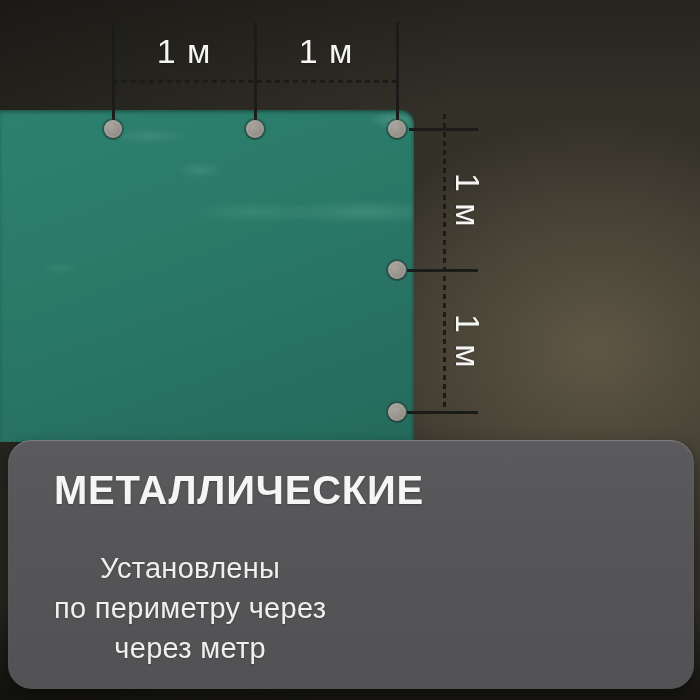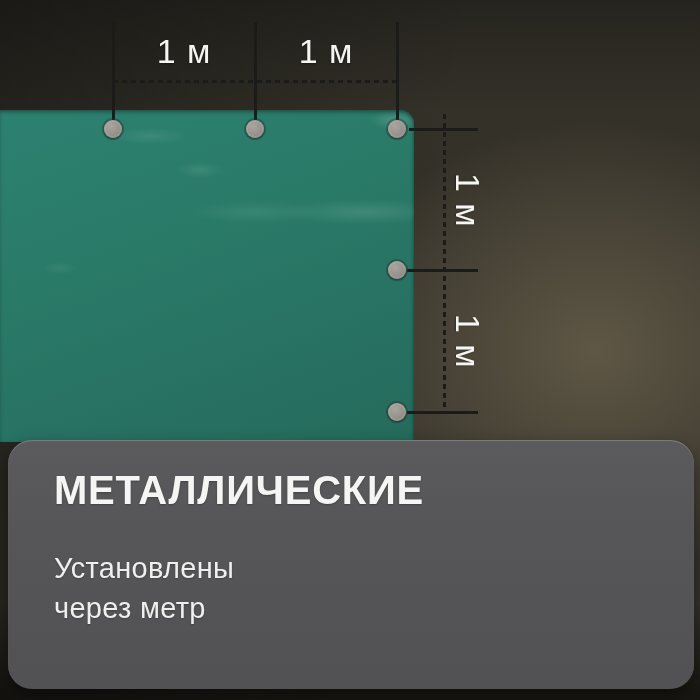--- a/index.html
+++ b/index.html
@@ -73,20 +73,21 @@
     color:var(--text-white);font-size:40px;font-weight:600;
     line-height:37px;letter-spacing:0.8px;
     text-shadow:0 1px 2px rgba(0,0,0,0.25);
     margin-top:16px;
   }
   .card-desc{
     position:absolute;left:54px;top:548px;z-index:5;
     color:#efefee;font-size:29px;font-weight:400;
     line-height:40px;letter-spacing:0.3px;
     text-shadow:0 1px 2px rgba(0,0,0,0.22);
+    text-align:center;
   }
 </style>
 </head>
 <body>
 
 <div class="stage">
   <div class="backdrop"></div>
 
   <div class="tarp"></div>
 
@@ -109,15 +110,16 @@
   <div class="grommet" style="left:388px;top:120px;"></div>
   <div class="grommet" style="left:388px;top:261px;"></div>
   <div class="grommet" style="left:388px;top:403px;"></div>
 
   <div class="info-card"></div>
   <div class="card-title">
     <div>МЕТАЛЛИЧЕСКИЕ</div>
   </div>
   <div class="card-desc">
     <div>Установлены</div>
+    <div>по периметру через</div>
     <div>через метр</div>
   </div>
 </div>
 
 </body></html>

